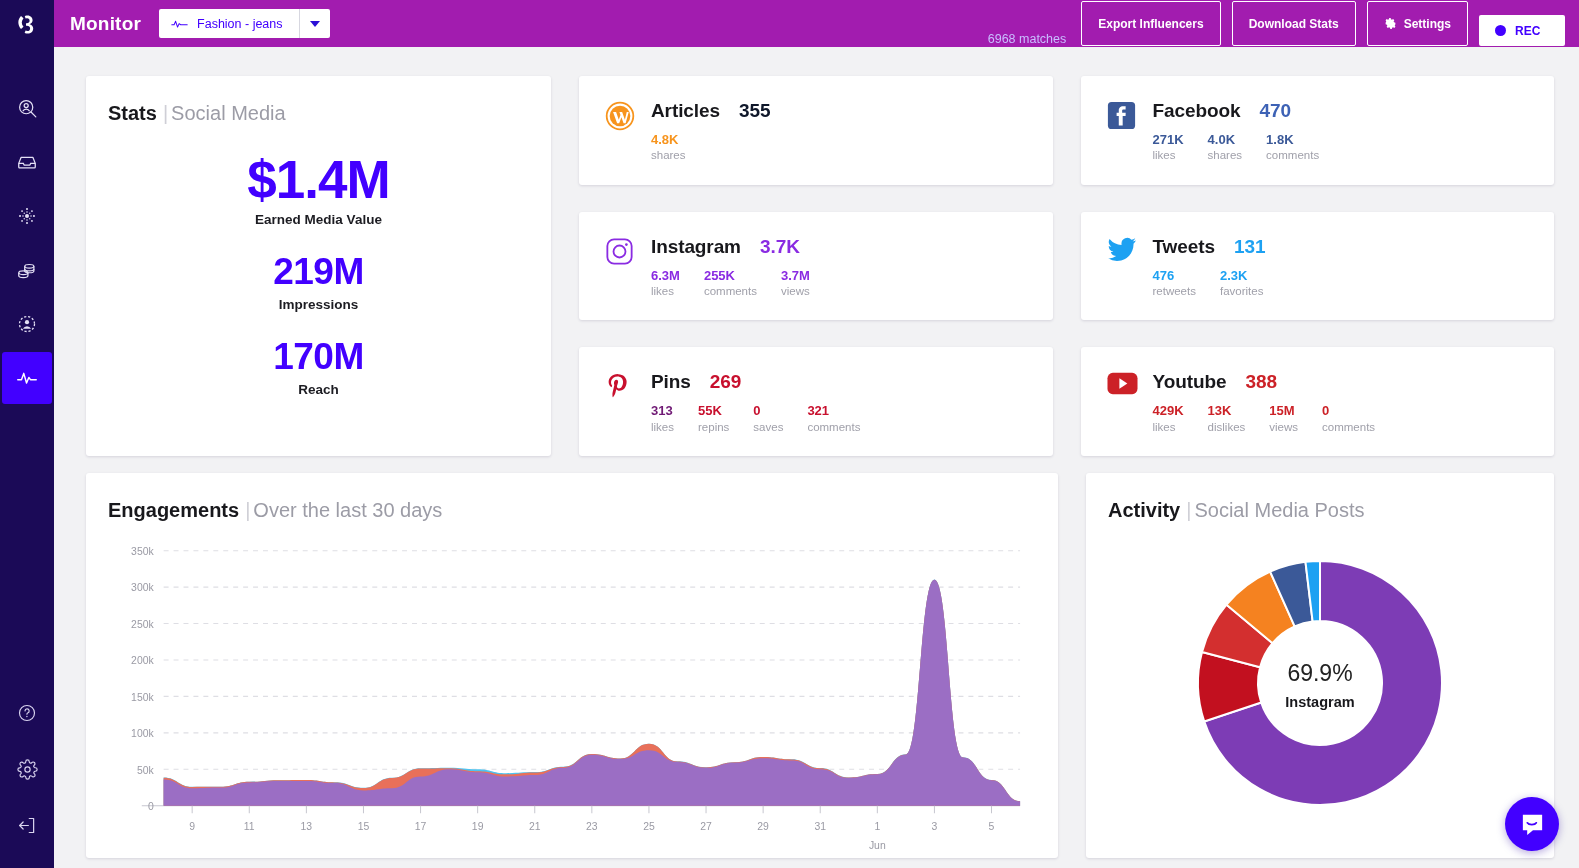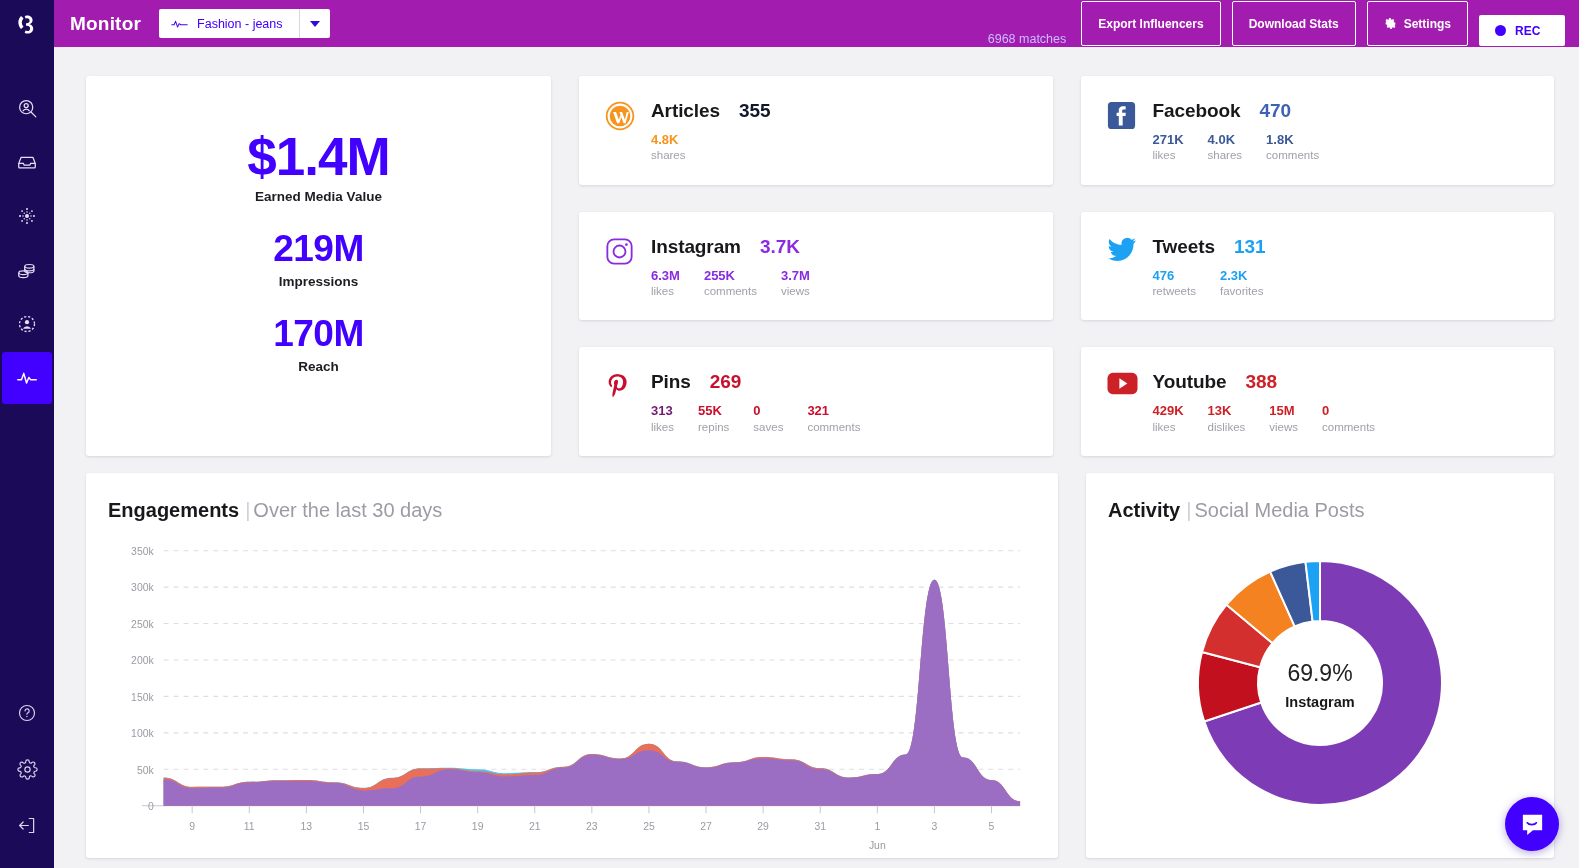--- a/index.html
+++ b/index.html
@@ -271,20 +271,23 @@
           <span>REC</span>
         </button>
       </div>
     </div>
 
     <div class="content">
 
       <div class="row-top">
 
         <div class="card stats-card">
+          <div class="panel-title">
+            <span>Stats</span><span class="sep">|</span><span class="sub">Social Media</span>
+          </div>
           <div class="stats-body">
             <div class="stat-big">$1.4M</div>
             <div class="stat-lbl">Earned Media Value</div>
             <div class="stat-gap"></div>
             <div class="stat-mid">219M</div>
             <div class="stat-lbl">Impressions</div>
             <div class="stat-gap"></div>
             <div class="stat-mid">170M</div>
             <div class="stat-lbl">Reach</div>
           </div>

